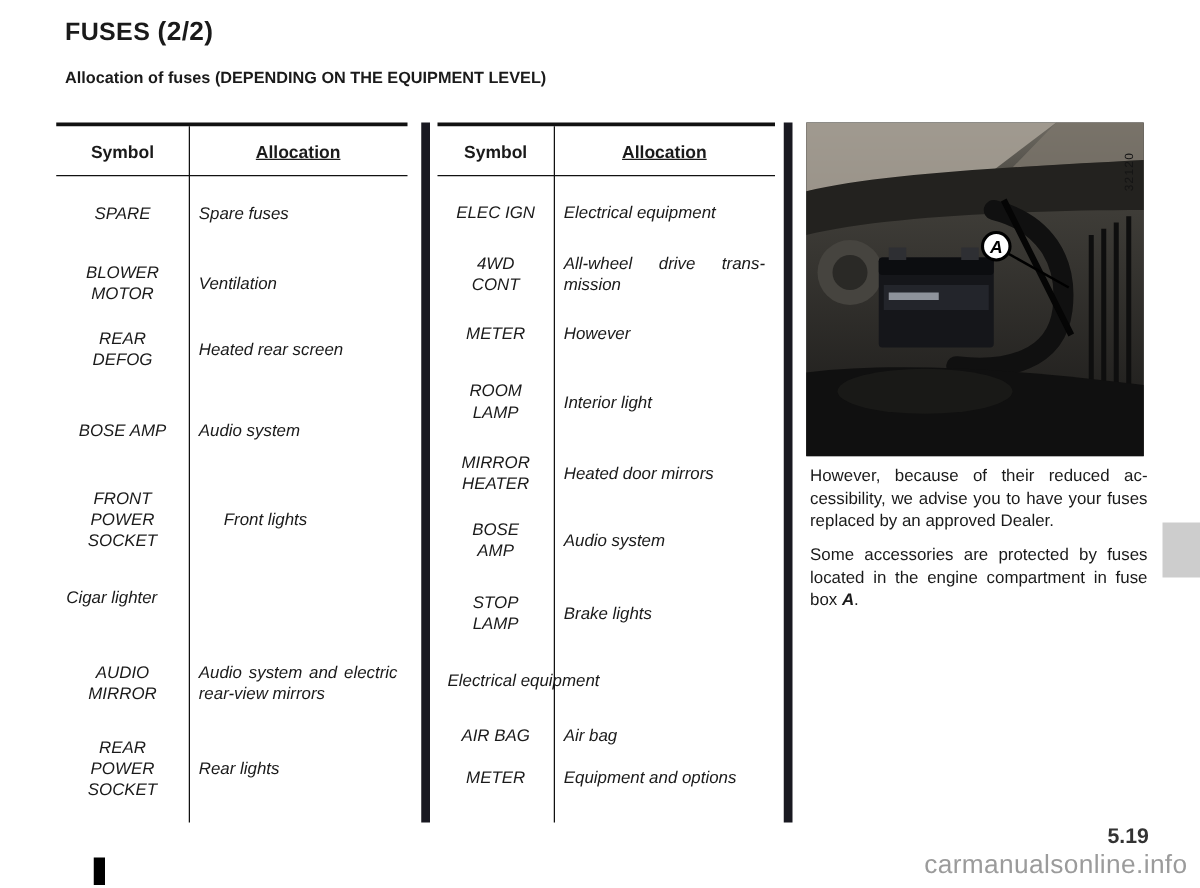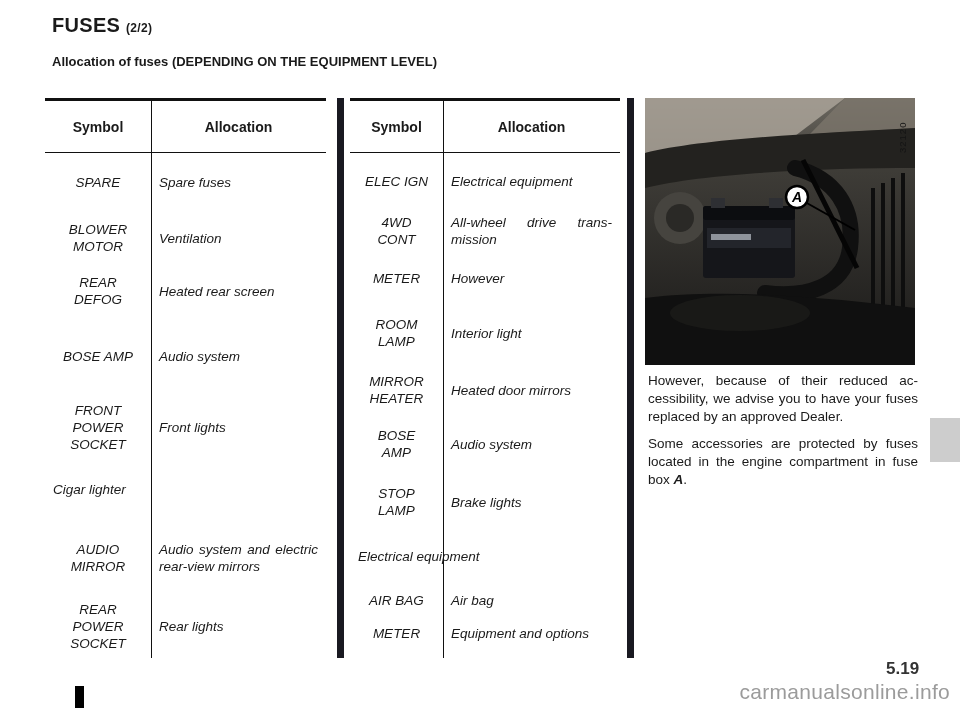--- a/index.html
+++ b/index.html
@@ -7,50 +7,50 @@
   body {
     background:#ffffff;
     font-family:"Liberation Sans", sans-serif;
     color:#1a1a1a;
     position:relative;
     overflow:hidden;
   }
   .page { position:absolute; inset:0; background:#fff; }
 
   .title { position:absolute; left:52px; top:14px; font-size:20px; font-weight:bold; letter-spacing:.3px; }
-  .title .suffix { font-size:12px; }
+  .title .suffix { font-size:21px; }
   .subtitle { position:absolute; left:52px; top:54px; font-size:13px; font-weight:bold; }
 
   
   .ftable { position:absolute; top:98px; height:560px; border-top:3px solid #111; }
   .ftable.left  { left:45px;  width:281px; }
   .ftable.right { left:350px; width:270px; }
   .col-line { position:absolute; top:0; bottom:0; width:1px; background:#111; }
   .ftable.left  .col-line { left:106px; }
   .ftable.right .col-line { left:93px; }
 
-  .hrow { display:flex; border-bottom:1px solid #111; height:52px; }
+  .hrow { display:flex; border-bottom:1px solid #111; height:40px; }
   .hcell { display:flex; align-items:center; justify-content:center; font-weight:bold; font-size:14px; }
   .ftable.left  .hcell.sym { width:106px; }
   .ftable.right .hcell.sym { width:93px; }
-  .hcell.alloc { flex:1; }
+  .hcell.alloc { flex:1;text-decoration:underline; }
 
   .row { display:flex; align-items:center; }
   .cell { font-size:13.5px; line-height:17px;font-style:italic; }
   .sym { text-align:center; padding:4px 4px; white-space:pre-line; }
   .ftable.left  .sym { width:106px; }
   .ftable.right .sym { width:93px; }
   .alloc { flex:1; padding:4px 8px; text-align:justify; }
 
   .ftable.left .row:nth-child(2){ min-height:48px; }
   .ftable.left .row:nth-child(3){ min-height:58px; }
   .ftable.left .row:nth-child(4){ min-height:54px; }
   .ftable.left .row:nth-child(5){ min-height:52px; }
   .ftable.left .row:nth-child(6){ min-height:78px; }
-  .ftable.left .row:nth-child(7){ min-height:64px; }
+  .ftable.left .row:nth-child(7){ min-height:64px;gap:20px; }
   .ftable.left .row:nth-child(8){ min-height:60px; }
   .ftable.left .row:nth-child(9){ min-height:78px; }
 
   .ftable.right .row:nth-child(2) { min-height:44px; }
   .ftable.right .row:nth-child(3) { min-height:56px; }
   .ftable.right .row:nth-child(4) { min-height:44px; }
   .ftable.right .row:nth-child(5) { min-height:50px; }
   .ftable.right .row:nth-child(6) { min-height:60px; }
   .ftable.right .row:nth-child(7) { min-height:54px; }
   .ftable.right .row:nth-child(8) { min-height:54px; }

